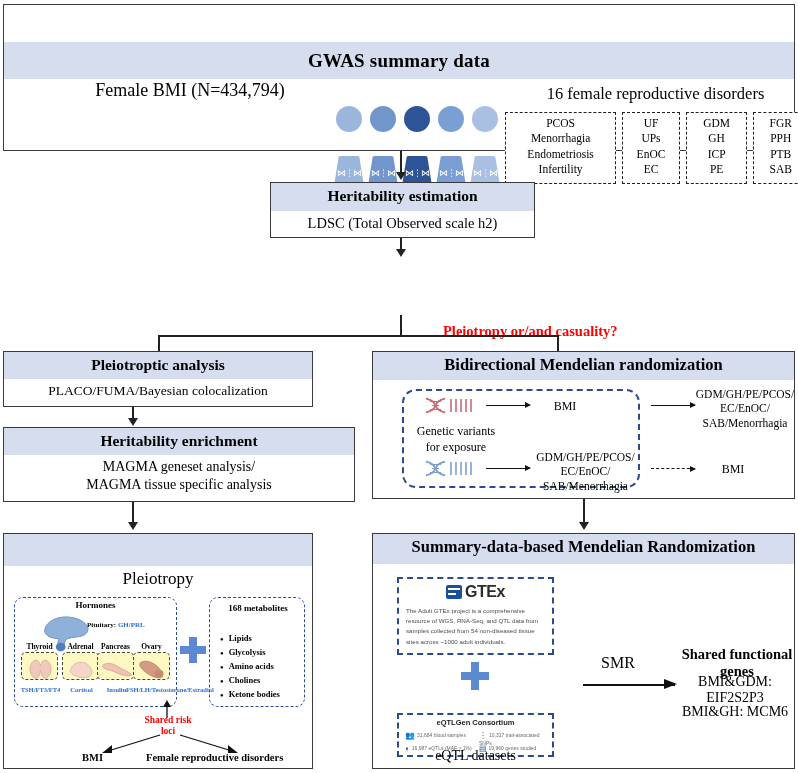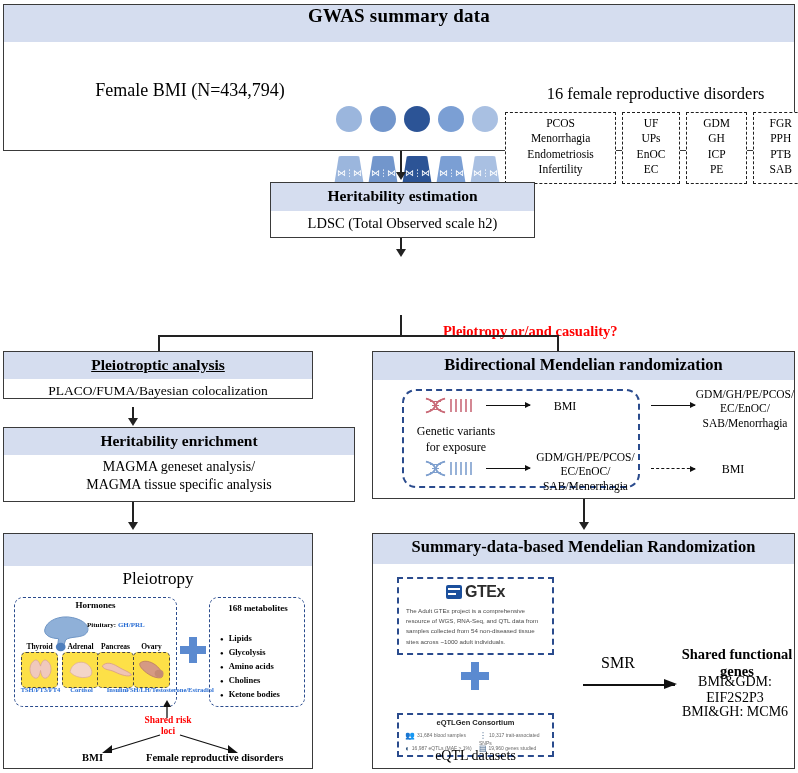--- a/index.html
+++ b/index.html
@@ -29,21 +29,21 @@
     line-height:1.15;
   }
   .bbody {
     text-align:center;
     font-family:"Liberation Serif", serif;
     line-height:1.25;
   }
 
   
   #top-box { left:3px; top:4px; width:792px; height:147px; }
-  #top-head { height:37px; font-size:19px; letter-spacing:.2px; }
+  #top-head { height:37px; font-size:19px; padding-top:8px; letter-spacing:.2px;margin-top:37px; }
   #top-body { position:absolute; left:12px; top:37px; width:100%; height:110px; }
 
   #bmi-label {
     position:absolute; left:44px; top:38px; width:260px;
     text-align:center; font-size:18px;
   }
 
   
   #people { position:absolute; left:318px; top:62px; width:166px; height:82px; }
   .person { position:absolute; bottom:0; width:30px; height:100%; }
@@ -87,21 +87,21 @@
   #gcorr-body { position:absolute; left:0; top:28px; width:100%;
                 font-size:14.5px; padding-top:3px; }
 
   #pleio-q {
     position:absolute; left:443px; top:323px;
     color:#ff0000; font-weight:bold; font-size:14.5px;
     font-family:"Liberation Serif", serif; white-space:nowrap;
   }
 
   
-  #pleio-box { left:3px; top:351px; width:310px; height:48px;text-decoration:underline; }
+  #pleio-box { left:3px; top:351px; width:310px; height:56px; }
   #pleio-head { height:27px; font-size:15.5px; padding-top:4px; }
   #pleio-body { position:absolute; left:0; top:27px; width:100%;
                 font-size:13.5px; padding-top:4px; }
 
   
   #enrich-box { left:3px; top:427px; width:352px; height:75px; }
   #enrich-head { height:27px; font-size:15.5px; padding-top:4px; }
   #enrich-body { position:absolute; left:0; top:27px; width:100%;
                  font-size:14px; padding-top:3px; }
 
@@ -130,22 +130,22 @@
   #hyp-title {
     position:absolute; left:0; top:36px; width:100%;
     text-align:center; font-size:17px; font-family:"Liberation Serif", serif;
   }
   #horm-title { position:absolute; left:0; top:2px; width:100%; text-align:center;
                 font-size:9px; font-weight:bold; }
   #pit-label { position:absolute; left:72px; top:23px; font-size:7px; font-weight:bold;
                white-space:nowrap; }
   #pit-label .hl { color:#2a6ed4; }
   .organ {
-    position:absolute; top:54px; width:37px; height:36px;
-    border:1.3px dashed #444; border-radius:5px; background:#fde047;
+    position:absolute; top:54px; width:37px; height:28px;
+    border:1.3px dashed #444; border-radius:5px; background:#fef9c3;
   }
   .organ-name { position:absolute; top:-11px; left:0; width:100%; text-align:center;
                 font-size:7.5px; font-weight:bold; }
   .organ-hor  { position:absolute; top:33px; left:-4px; width:45px; text-align:center;
                 font-size:6.5px; color:#2a6ed4; font-weight:bold; line-height:1.1; }
 
   #plus1 { position:absolute; left:178px; top:105px; width:26px; height:26px; }
   #plus2 { position:absolute; left:157px; top:84px; width:30px; height:30px; }
   .plus-shape { position:relative; width:100%; height:100%; }
   .plus-shape:before, .plus-shape:after {

